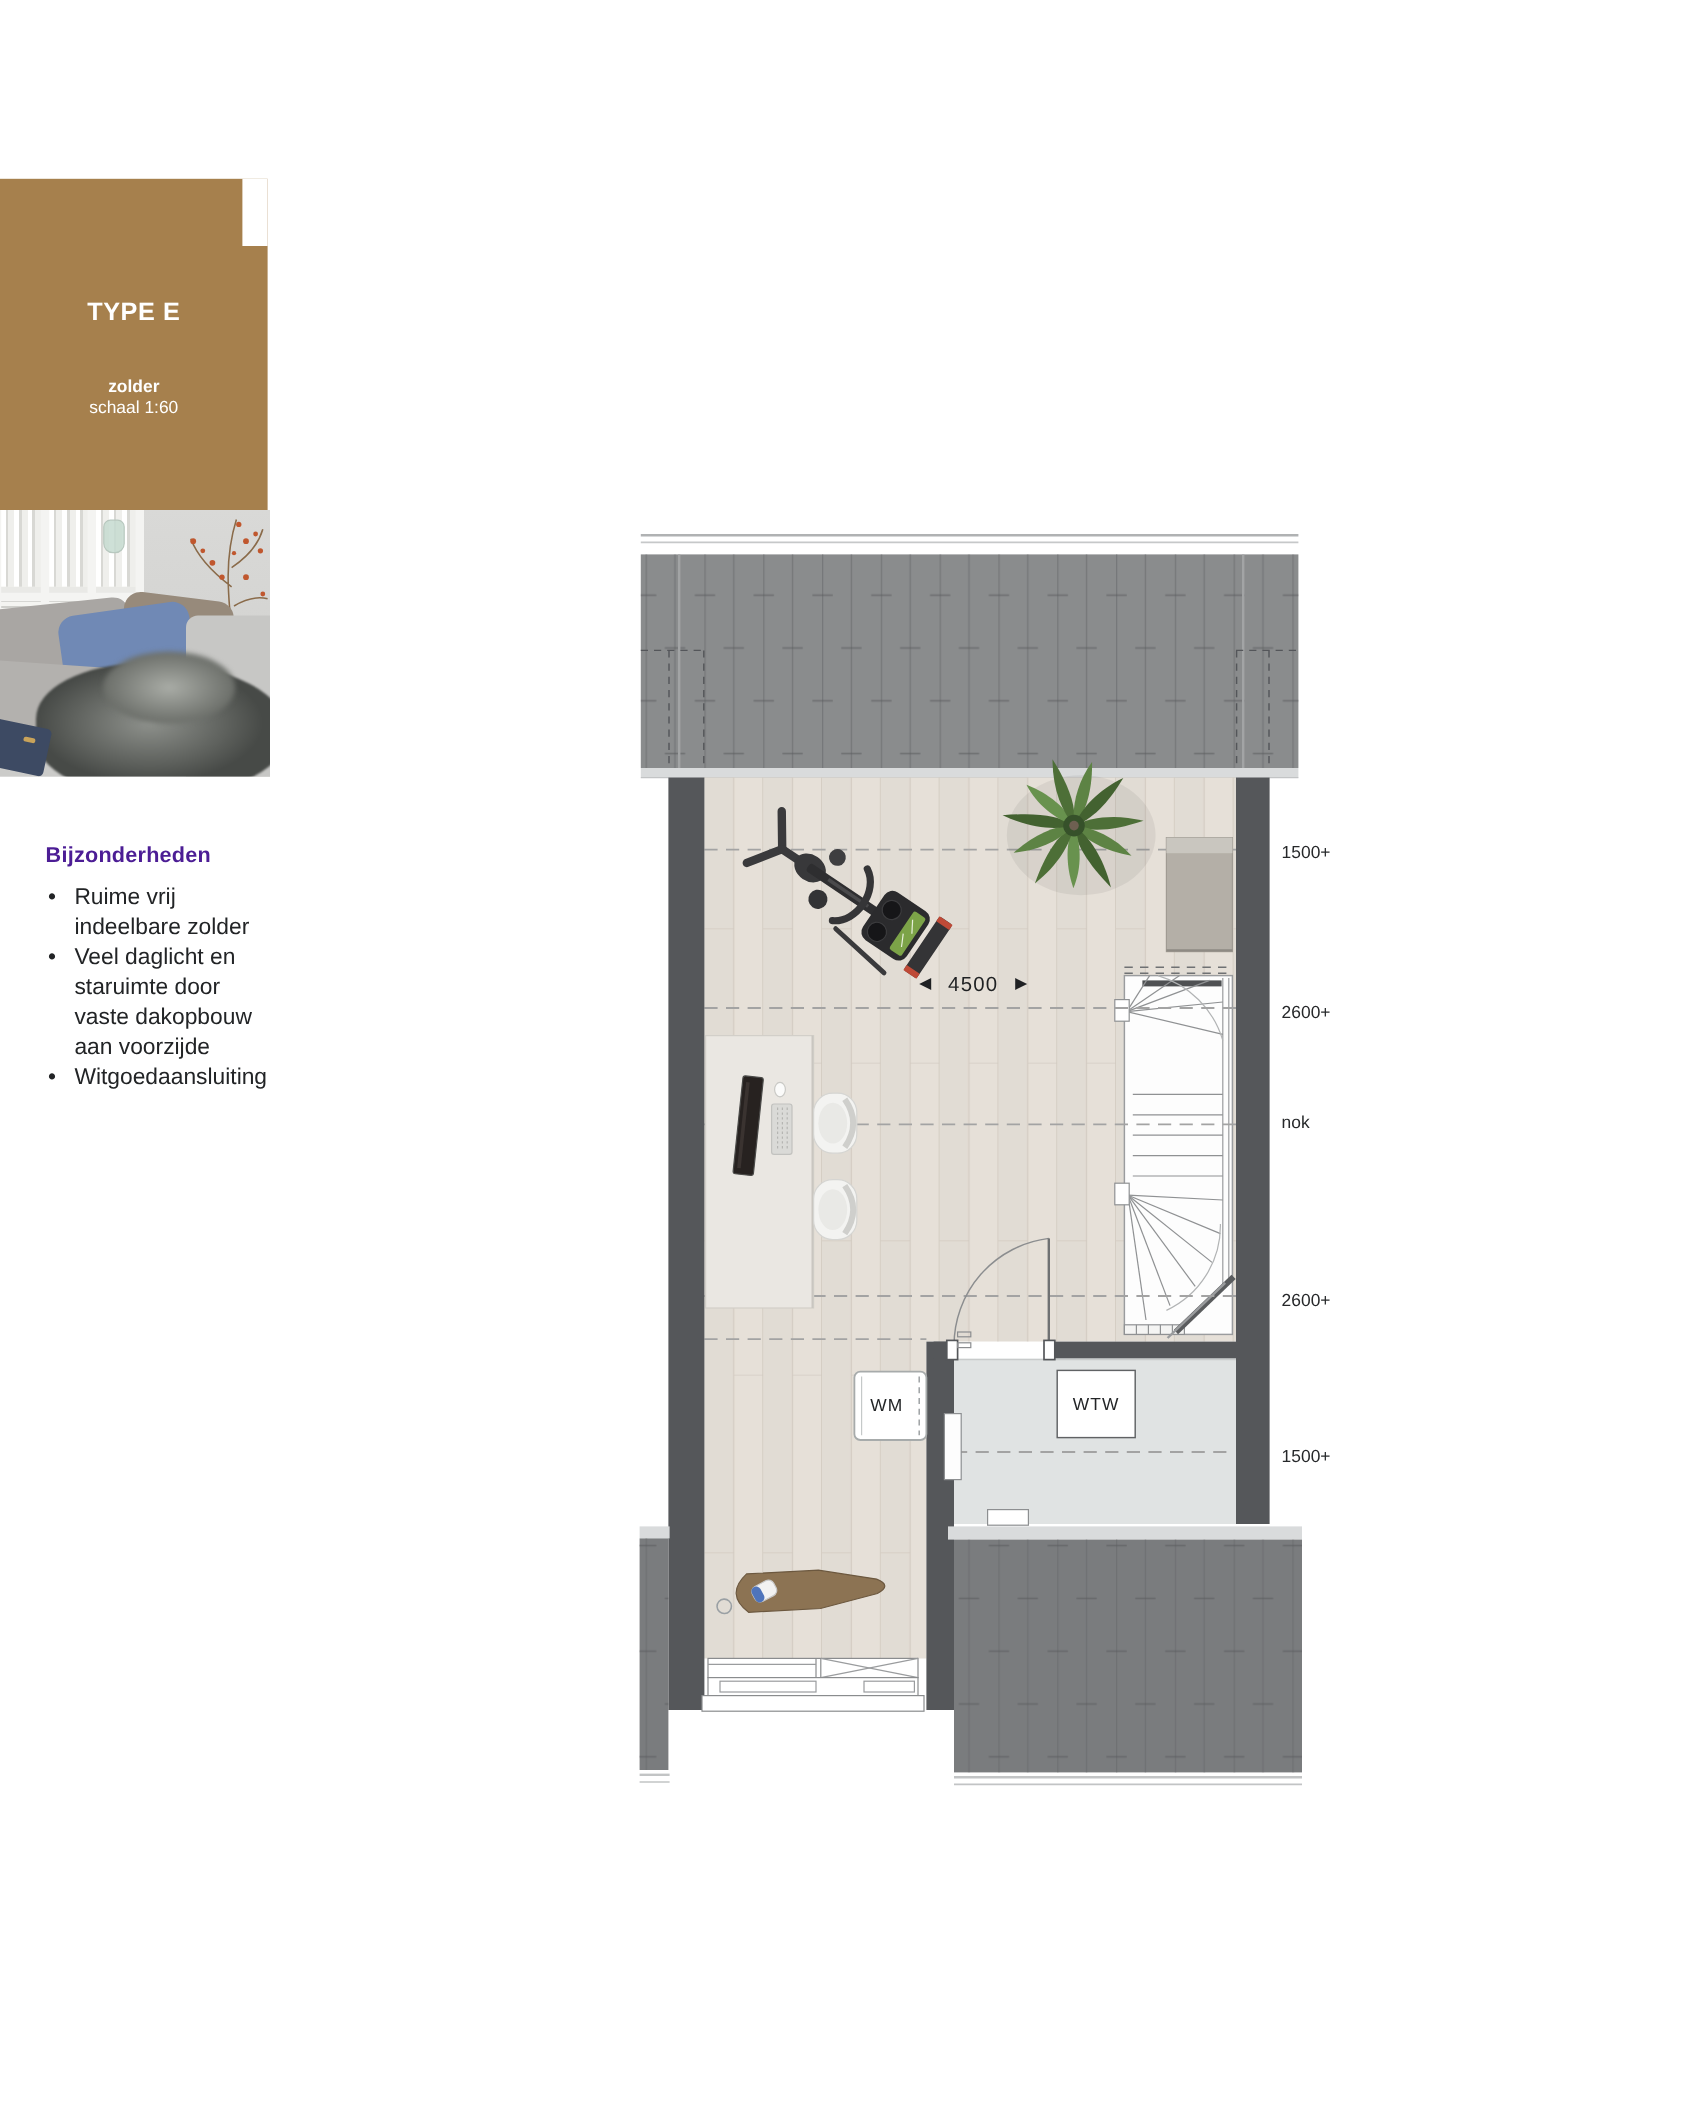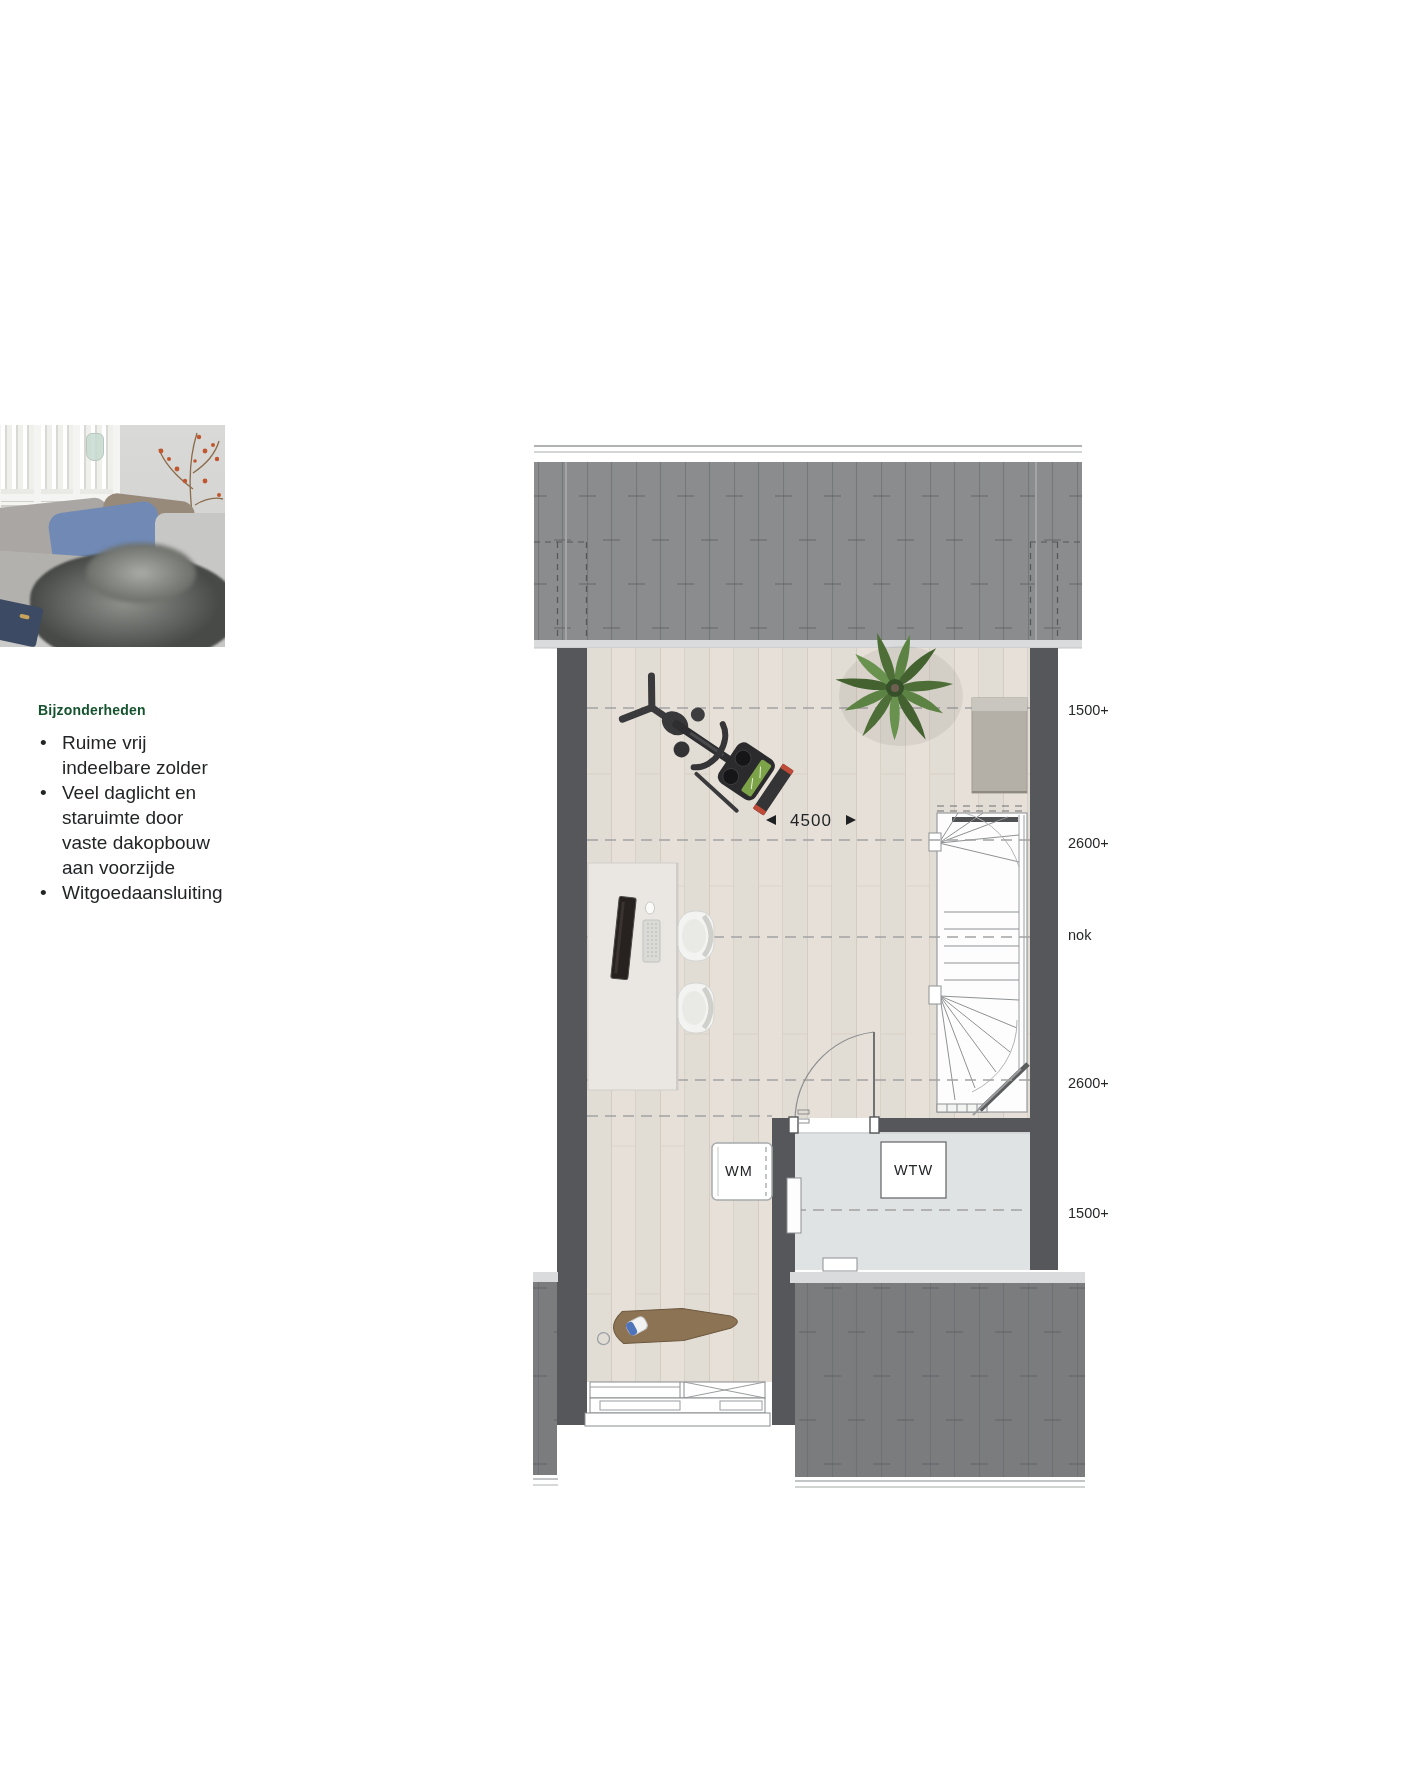--- a/index.html
+++ b/index.html
@@ -33,34 +33,42 @@
   .sofa-right{position:absolute;right:-10px;top:88px;width:80px;height:150px;background:#c7c7c5;border-radius:10px;}
   .sofa-base{position:absolute;left:0;top:168px;width:100%;height:60px;background:#cbcbc9;}
   .fur{position:absolute;left:30px;top:128px;width:210px;height:110px;border-radius:48% 60% 55% 50%;
     background:radial-gradient(closest-side at 45% 45%,#8e918c,#5d605c 70%,#474a47);filter:blur(1px);}
   .fur2{position:absolute;left:86px;top:118px;width:110px;height:60px;border-radius:50%;
     background:radial-gradient(closest-side,#a9aca6,#6b6e69);filter:blur(2px);}
   .navy-item{position:absolute;left:-8px;top:178px;width:48px;height:40px;background:#3d4a63;transform:rotate(12deg);border-radius:4px;}
   .navy-item i{position:absolute;left:26px;top:10px;width:10px;height:4px;background:#c9a35a;border-radius:2px;}
 
   .features{position:absolute;left:38px;top:702px;width:172px;color:#222426;}
-  .features h2{margin:0 0 12px 0;font-size:14px;font-weight:700;color:#14532d;letter-spacing:.2px;}
+  .features h2{margin:0 0 12px 0;font-size:18px;font-weight:700;color:#4c1d95;letter-spacing:.2px;}
   .features ul{list-style:none;margin:0;padding:0;font-size:19px;line-height:25px;}
   .features li{position:relative;padding-left:24px;width:148px;}
   .features li::before{content:"•";position:absolute;left:2px;top:0;color:#222426;}
 
   
   .plan-wrap{position:absolute;left:440px;top:430px;width:680px;height:1072px;}
   svg text{font-family:"Liberation Sans", sans-serif;}
 </style>
 </head>
 <body>
 
 <div id="page">
 
+  <div class="brand-box">
+    <div class="brand-notch"></div>
+    <div class="brand-title">TYPE E</div>
+    <div class="brand-sub">
+      <b>zolder</b>
+      <span>schaal 1:60</span>
+    </div>
+  </div>
 
   <div class="photo">
     <div class="shelf">
       <div class="cell"></div>
         <div class="cell"></div>
         <div class="cell"></div>
       <div class="cell mag"></div>
         <div class="cell mag"></div>
         <div class="cell"></div>
     </div>

